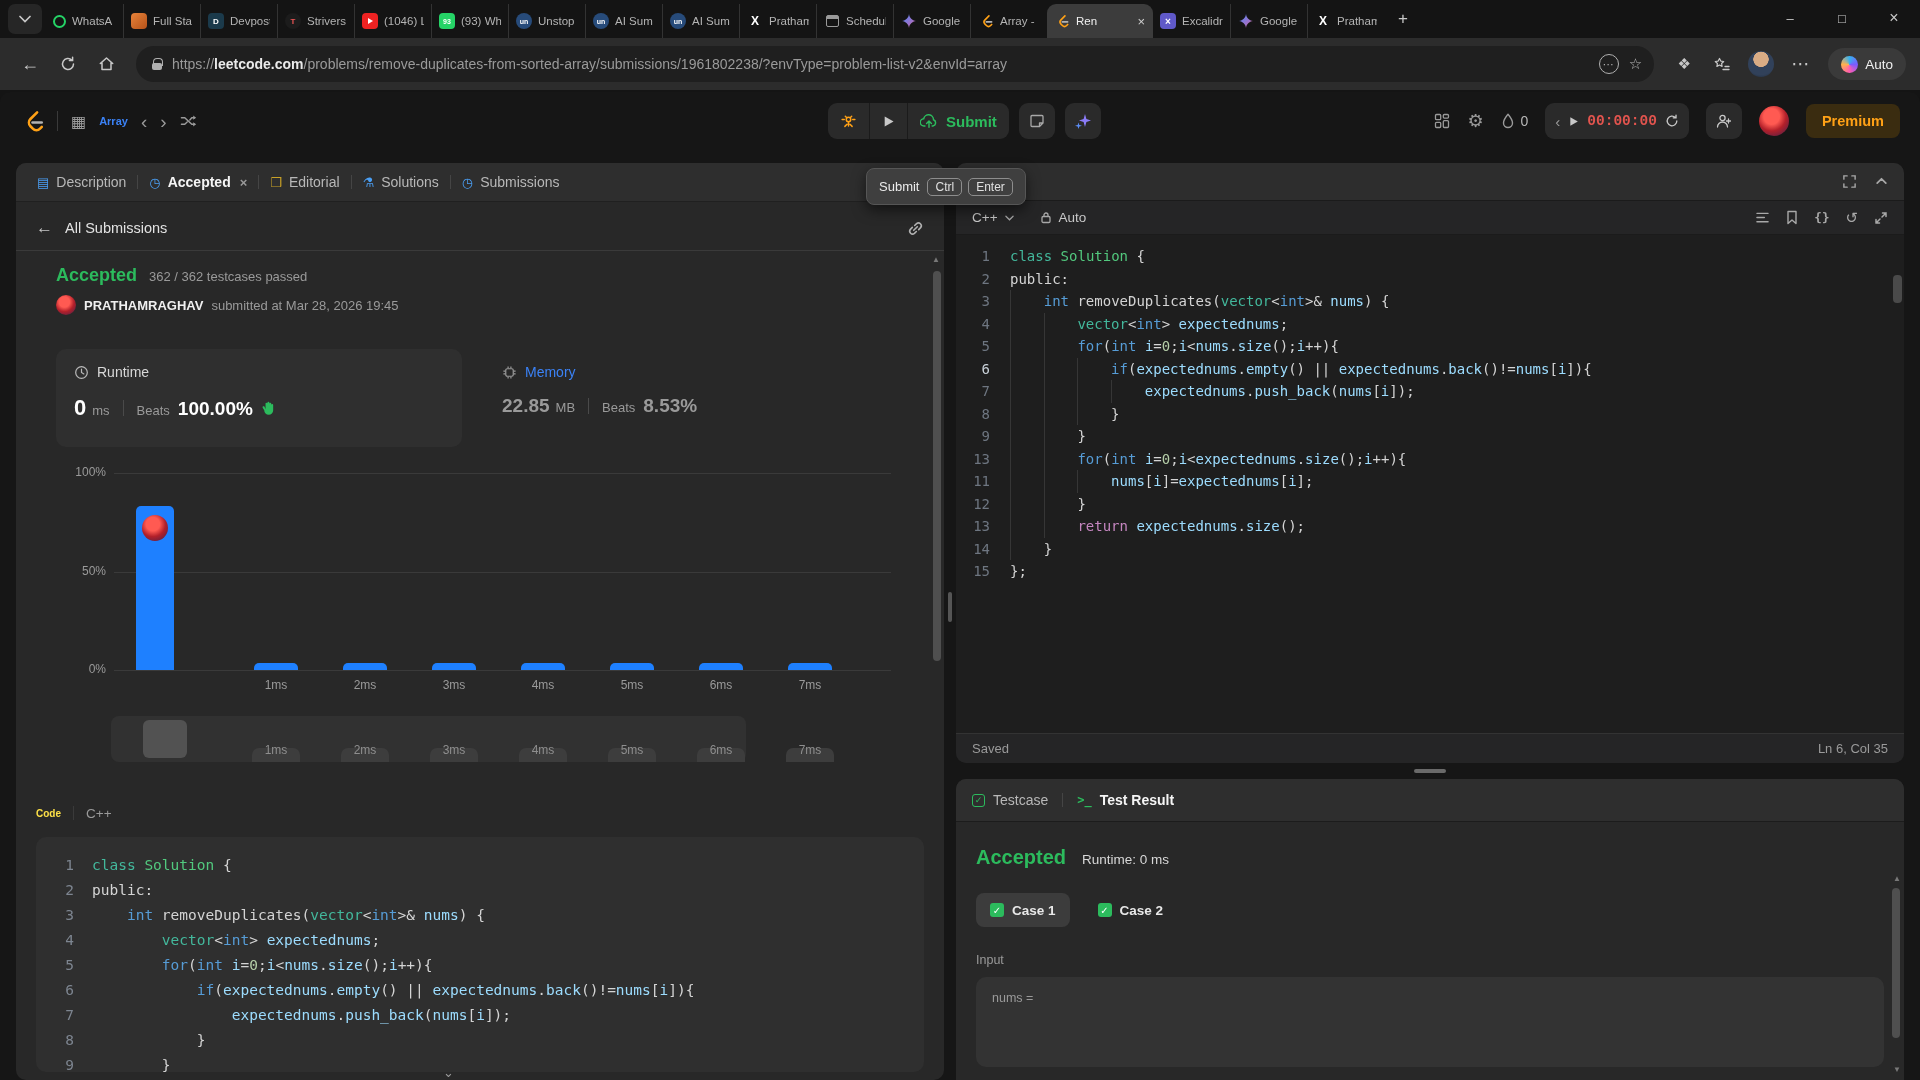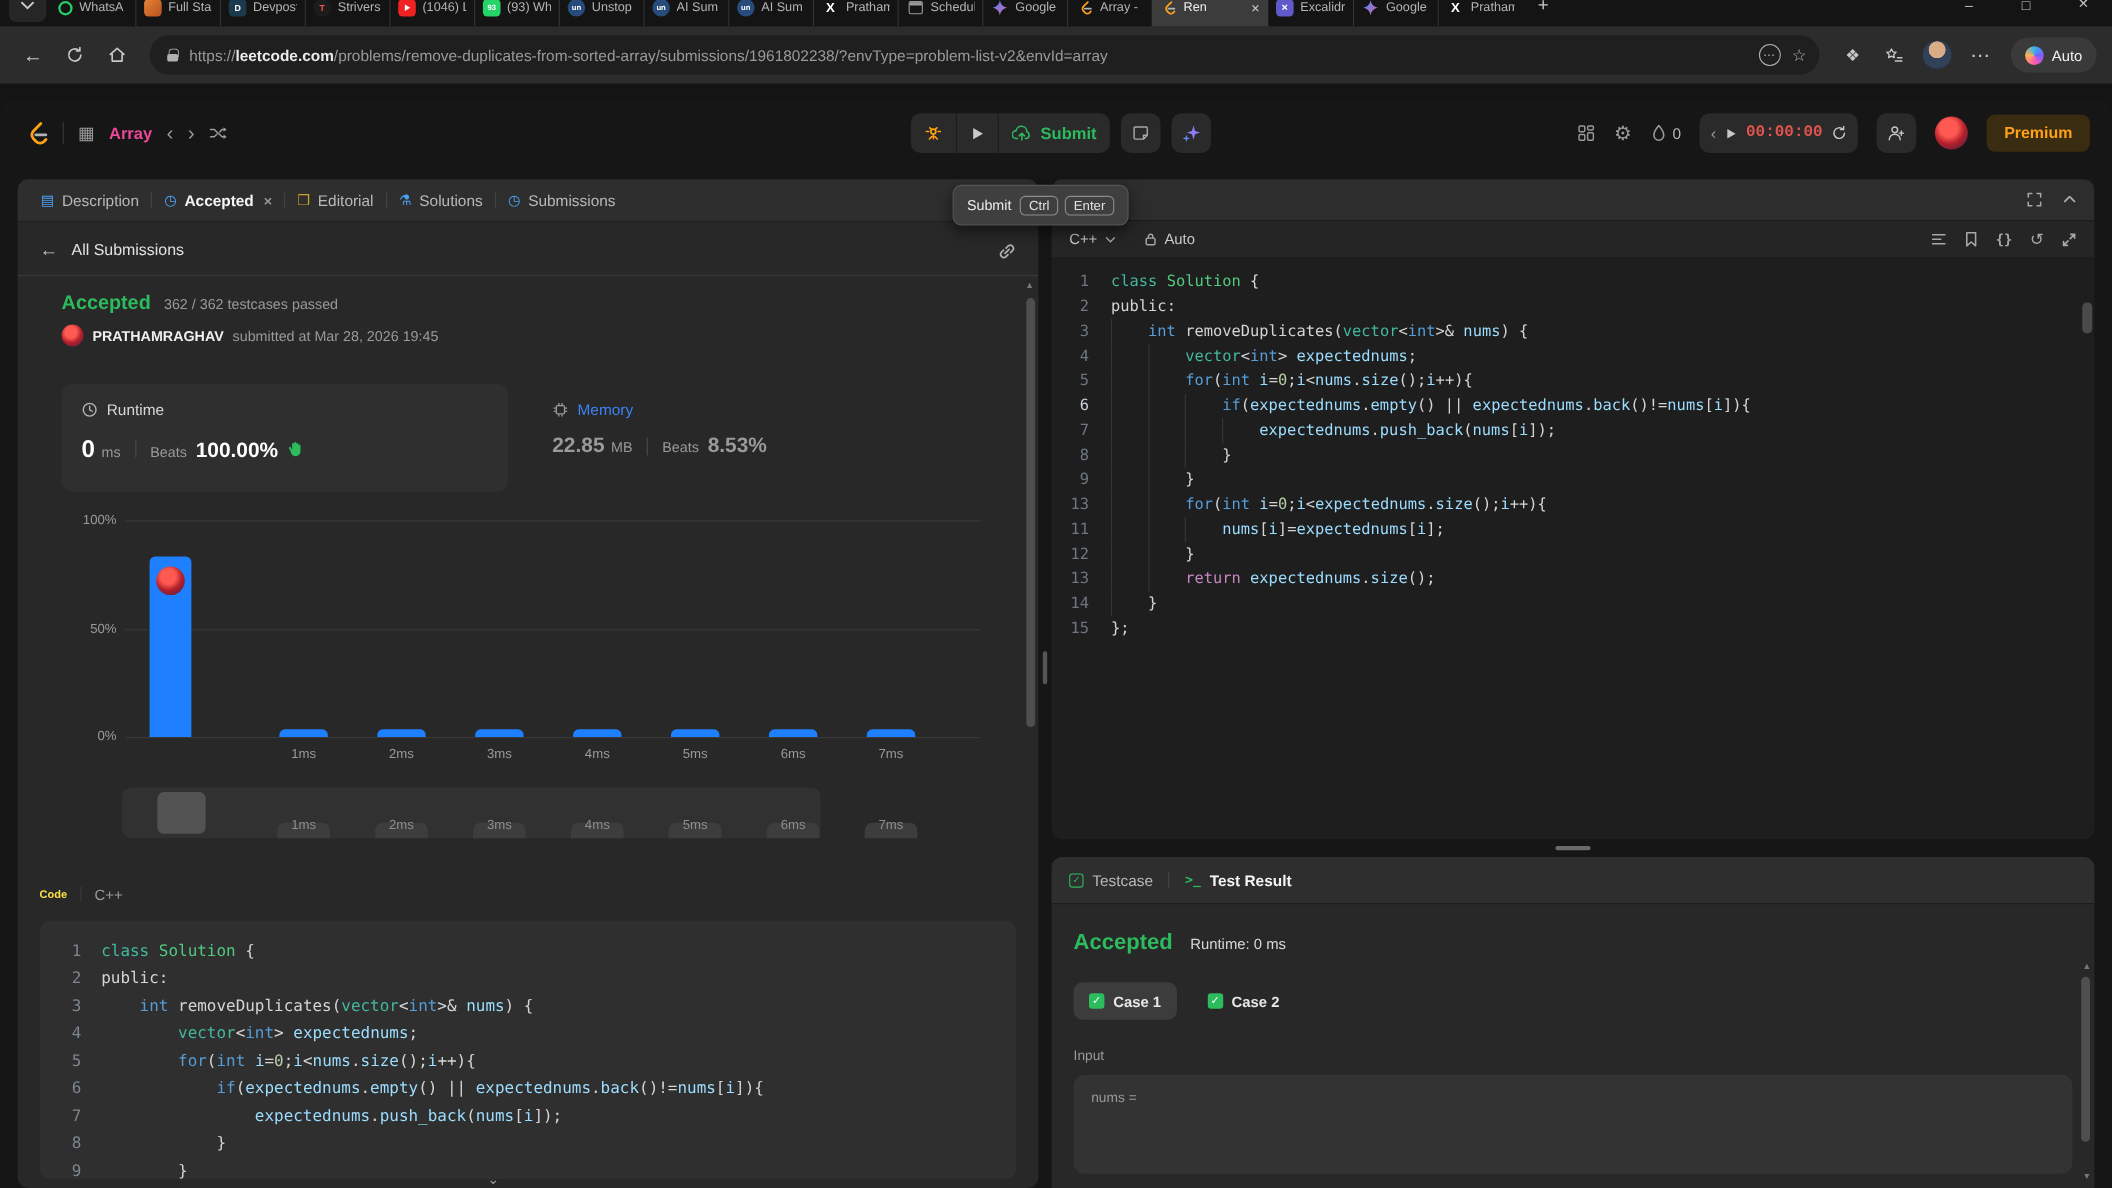--- a/index.html
+++ b/index.html
@@ -2,21 +2,21 @@
 <html><head>
 <meta charset="utf-8">
 <style>
   *{margin:0;padding:0;box-sizing:border-box}
   html,body{width:1920px;height:1080px;overflow:hidden;background:#141414;
     font-family:"Liberation Sans","DejaVu Sans",sans-serif;color:#d4d4d4;}
   .mono{font-family:"DejaVu Sans Mono",monospace}
   svg{display:block}
 
   
-  .tabstrip{height:24px;background:#141414;display:flex;align-items:flex-end;padding-left:6px}
+  .tabstrip{height:38px;background:#141414;display:flex;align-items:flex-end;padding-left:6px}
   .tsearch{width:34px;height:30px;margin:0 4px 4px 2px;border-radius:7px;background:#262626;
     display:flex;align-items:center;justify-content:center}
   #btabs{display:flex;align-items:flex-end;height:40px}
   .btab{width:77px;height:34px;display:flex;align-items:center;gap:6px;padding:0 7px;
     font-size:11.5px;color:#b4b4b4;position:relative;cursor:default}
   .btab:not(:first-child):not(.active){border-left:1px solid #333}
   .btab.active+.btab{border-left:none}
   .btab.active{width:106px;background:#3c3c3c;border-radius:9px 9px 0 0;color:#f0f0f0;border-left:none}
   .btab-label{white-space:nowrap;overflow:hidden;flex:1}
   .btab-close{color:#cfcfcf;font-size:13px;padding:0 1px}
@@ -48,21 +48,21 @@
     padding:0 13px;margin-left:6px;font-size:13.5px;color:#f0f0f0}
   .copilot{width:17px;height:17px;border-radius:50%;
     background:conic-gradient(#35b1f1,#7a5cff,#ff5bb1,#ffb14d,#35b1f1)}
 
   
   .lc{position:absolute;top:92px;left:0;right:0;bottom:0;background:#161616;border-radius:10px 10px 0 0;overflow:hidden}
   .lcheader{height:58px;position:relative}
   .hleft{position:absolute;left:22px;top:0;bottom:0;display:flex;align-items:center;gap:13px}
   .vdiv{width:1px;height:20px;background:#3a3a3a}
   .hic{color:#9a9a9a;font-size:16px}
-  .probname{font-size:15px;font-weight:600;color:#ec4899}
+  .probname{font-size:11px;font-weight:600;color:#3b82f6}
   .chev{color:#9a9a9a;font-size:19px;line-height:1}
   .hcenter{position:absolute;left:828px;top:11px;display:flex;gap:10px}
   .rungroup{display:flex;height:36px;background:#2a2a2a;border-radius:9px;overflow:hidden}
   .rseg{display:flex;align-items:center;justify-content:center;padding:0 12px}
   .rseg+.rseg{border-left:1px solid #1b1b1b}
   .submitlbl{color:#2cbb5d;font-size:15px;font-weight:600;margin-left:8px}
   .sqbtn{width:36px;height:36px;background:#2a2a2a;border-radius:9px;display:flex;align-items:center;justify-content:center}
   .hright{position:absolute;right:20px;top:11px;display:flex;align-items:center;gap:17px}
   .flamegrp{display:flex;align-items:center;gap:6px;color:#b8b8b8;font-size:14px}
   .timer{display:flex;align-items:center;height:36px;background:#2a2a2a;border-radius:9px;padding:0 10px;gap:8px}
@@ -738,20 +738,24 @@
             <div class="el">
               <span class="ln">14</span>
               <span class="lt"><span class="ind">    </span><span class="tk-p">}</span></span>
             </div>
             <div class="el">
               <span class="ln">15</span>
               <span class="lt"><span class="tk-p">};</span></span>
             </div>
           </div>
         <div class="ethumb"></div>
+        <div class="estatus">
+          <span>Saved</span>
+          <span>Ln 6, Col 35</span>
+        </div>
       </div>
 
       <div class="handle-row">
         <span class="hbar"></span>
       </div>
 
       <div class="tc">
         <div class="tctabs">
           <span class="tctab">
             <span class="chkic">✓</span>

